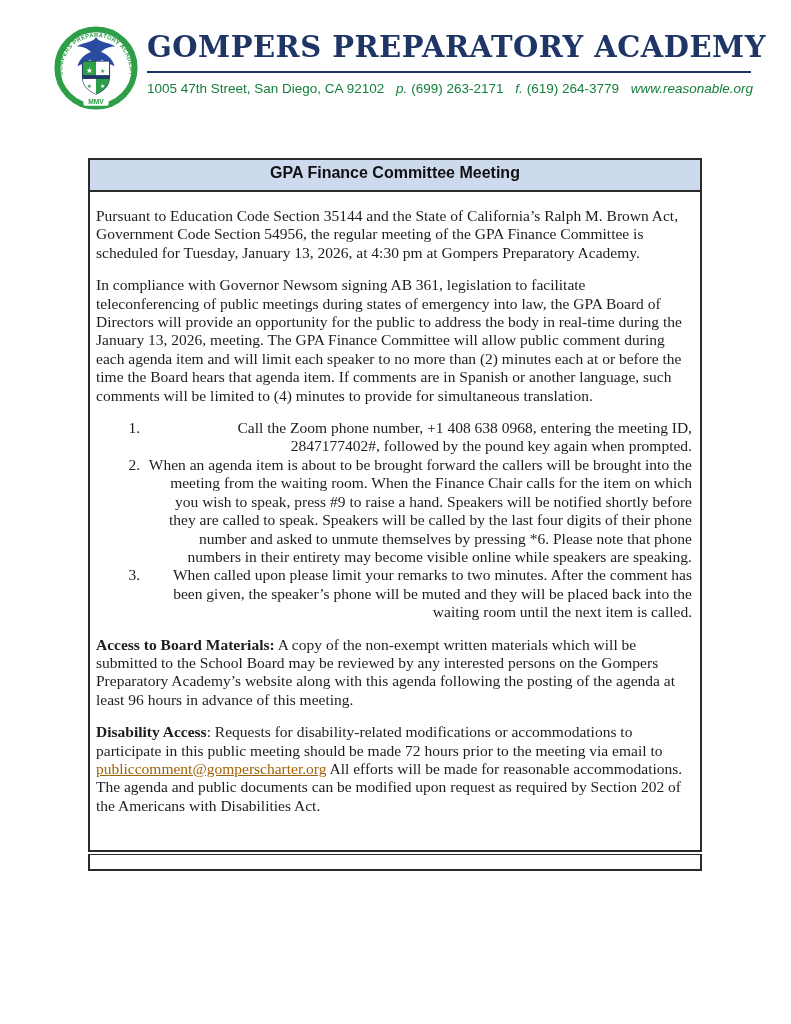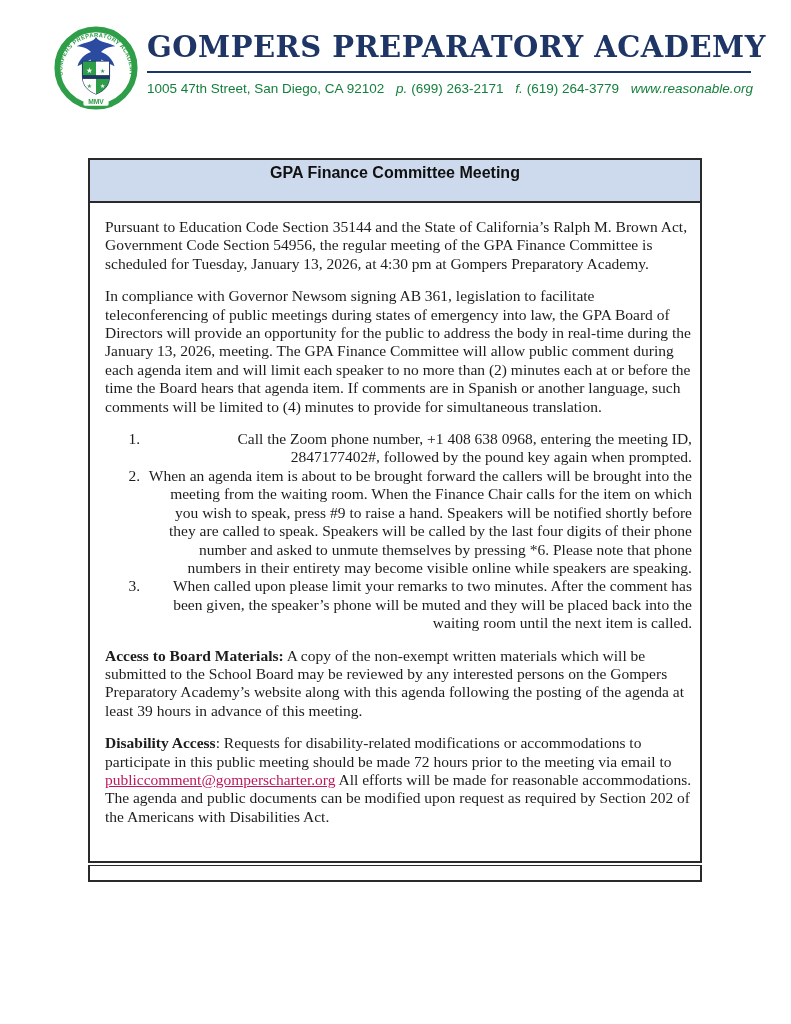--- a/index.html
+++ b/index.html
@@ -19,33 +19,33 @@
     margin-top:8px;font-family:"Liberation Sans", sans-serif;font-size:13.5px;
     color:#15803d;display:flex;align-items:baseline;white-space:nowrap;
   }
   .contact-row .gap{display:inline-block;width:24px;}
   .contact-row .lbl{font-style:italic;margin-right:4px;}
   .contact-row .site{font-style:italic;}
   
   .doc{position:absolute;left:88px;top:158px;width:614px;}
   .doc-title{
     box-sizing:border-box;border:2px solid #2a2a2a;background:#cdd9ec;
-    text-align:center;padding:2px 0 18px;
+    text-align:center;padding:2px 0 7px;
     font-family:"Liberation Sans", sans-serif;font-weight:700;font-size:16px;
     line-height:21px;color:#111111;
   }
   .doc-body{
     box-sizing:border-box;border:2px solid #2a2a2a;border-top:none;background:#ffffff;
     height:660px;padding:15px 8px 8px 6px;
     font-size:15.5px;line-height:18.4px;overflow:hidden;
   }
-  .doc-body p{margin:0 0 14px 9px;}
+  .doc-body p{margin:0 0 14px 0;}
   .doc-body ol{margin:0 0 14px 0;padding-left:48px;text-align:right;}
   .doc-body li{margin:0;padding-left:2px;}
-  .doc-body a.email{color:#be185d;text-decoration:underline;}
+  .doc-body a.email{color:#a16207;text-decoration:underline;}
   .doc-footer{
     box-sizing:border-box;border:2px solid #2a2a2a;border-top-width:1px;margin-top:2px;
     height:17px;background:#ffffff;
   }
 </style>
 </head>
 <body>
 
 <div class="page">
 
@@ -104,21 +104,21 @@
 
       <p>In compliance with Governor Newsom signing AB 361, legislation to facilitate teleconferencing of public meetings during states of emergency into law, the GPA Board of Directors will provide an opportunity for the public to address the body in real-time during the January 13, 2026, meeting. The GPA Finance Committee will allow public comment during each agenda item and will limit each speaker to no more than (2) minutes each at or before the time the Board hears that agenda item. If comments are in Spanish or another language, such comments will be limited to (4) minutes to provide for simultaneous translation.</p>
 
 
       <ol>
         <li><span>Call the Zoom phone number, +1 408 638 0968, entering the meeting ID, 2847177402#, followed by the pound key again when prompted.</span></li>
         <li><span>When an agenda item is about to be brought forward the callers will be brought into the meeting from the waiting room. When the Finance Chair calls for the item on which you wish to speak, press #9 to raise a hand. Speakers will be notified shortly before they are called to speak. Speakers will be called by the last four digits of their phone number and asked to unmute themselves by pressing *6. Please note that phone numbers in their entirety may become visible online while speakers are speaking.</span></li>
         <li><span>When called upon please limit your remarks to two minutes. After the comment has been given, the speaker’s phone will be muted and they will be placed back into the waiting room until the next item is called.</span></li>
       </ol>
 
-      <p><b>Access to Board Materials:</b><span> A copy of the non-exempt written materials which will be submitted to the School Board may be reviewed by any interested persons on the Gompers Preparatory Academy’s website along with this agenda following the posting of the agenda at least 39 hours in advance of this meeting.</span></p>
+      <p><b>Access to Board Materials:</b><span> A copy of the non-exempt written materials which will be submitted to the School Board may be reviewed by any interested persons on the Gompers Preparatory Academy’s website along with this agenda following the posting of the agenda at least 96 hours in advance of this meeting.</span></p>
 
       <p><b>Disability Access</b><span>: Requests for disability-related modifications or accommodations to participate in this public meeting should be made 72 hours prior to the meeting via email to </span><a href="#" class="email">publiccomment@gomperscharter.org</a><span>  All efforts will be made for reasonable accommodations. The agenda and public documents can be modified upon request as required by Section 202 of the Americans with Disabilities Act.</span></p>
     </div>
 
     <div class="doc-footer"></div>
   </main>
 
 </div>
 
 </body></html>

